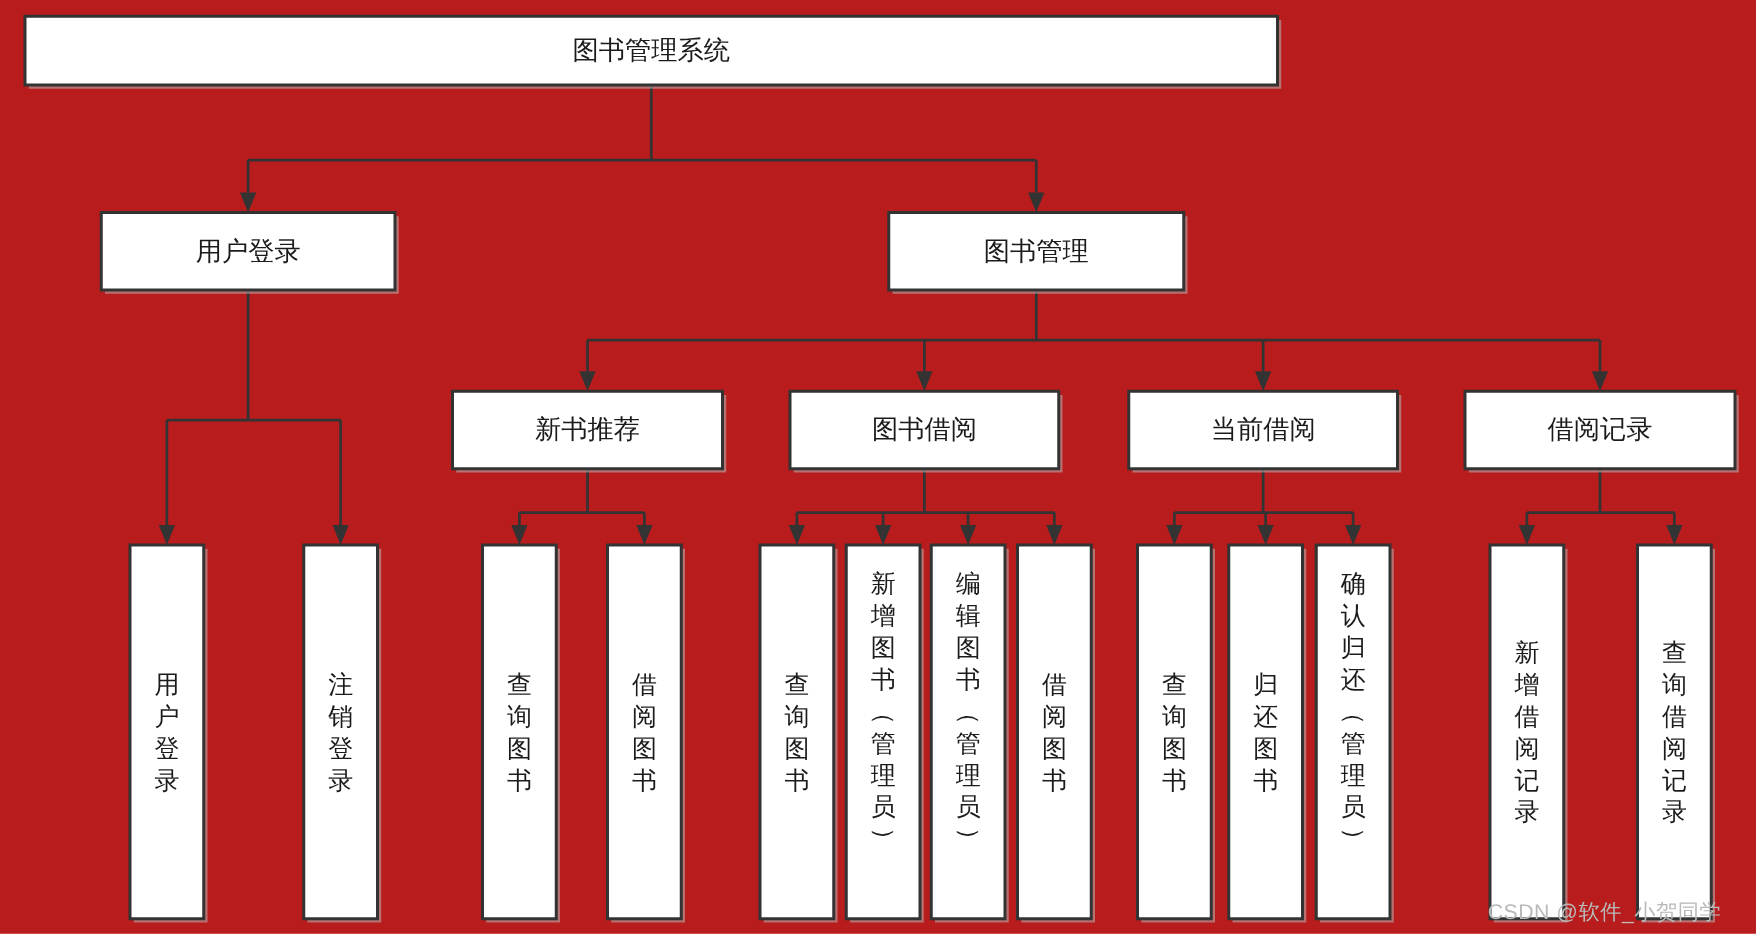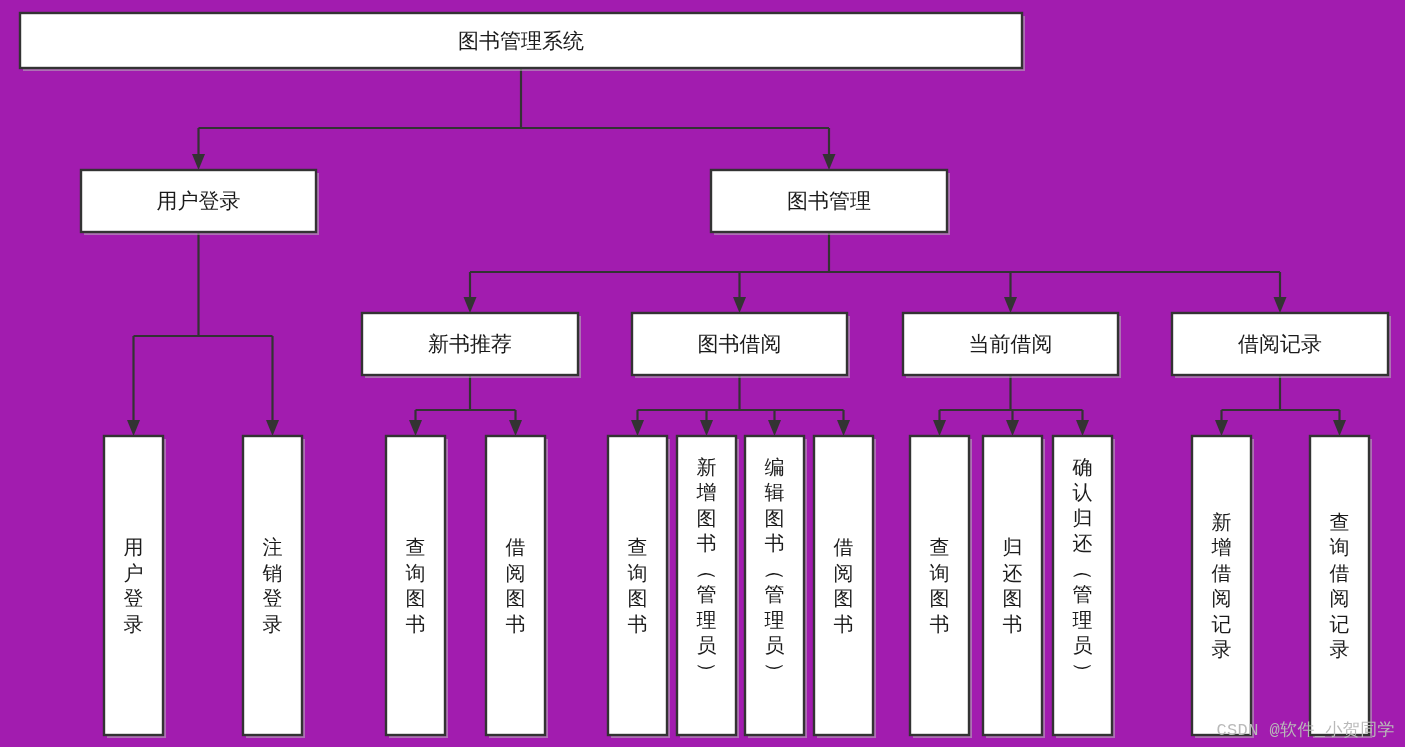--- a/index.html
+++ b/index.html
@@ -11,21 +11,21 @@
   body {
     width: 1405px;
     height: 747px;
     font-family: "DejaVu Sans", "Liberation Sans", sans-serif;
     overflow: hidden;
   }
   #diagram-root {
     position: relative;
     width: 1405px;
     height: 747px;
-    background: #a21caf;
+    background: #b91c1c;
   }
   svg.diagram {
     display: block;
     width: 1405px;
     height: 747px;
   }
   .node-box {
     fill: #ffffff;
     stroke: #333333;
     stroke-width: 2.4;
@@ -53,25 +53,25 @@
     dominant-baseline: middle;
   }
   .node-label-vertical {
     fill: #1b1b1b;
     font-family: "DejaVu Sans", "Liberation Sans", sans-serif;
     font-size: 20px;
     text-anchor: middle;
   }
   .watermark {
     position: absolute;
-    right: 10px;
+    right: 28px;
     bottom: 6px;
     color: #b9b9b9;
     font-size: 17px;
-    font-family: Liberation Mono, monospace;
+    font-family: Liberation Sans, sans-serif;
     letter-spacing: 0.4px;
     white-space: nowrap;
     user-select: none;
   }
 </style>
 </head>
 <body>
 
 <div id="diagram-root">
   <svg class="diagram" viewBox="0 0 1405 747" xmlns="http://www.w3.org/2000/svg">

